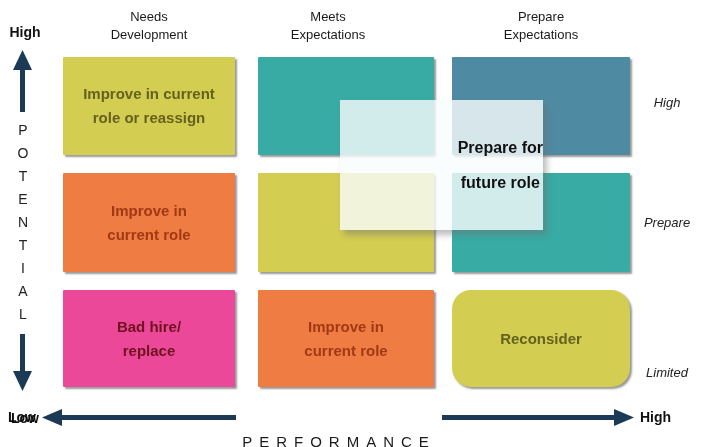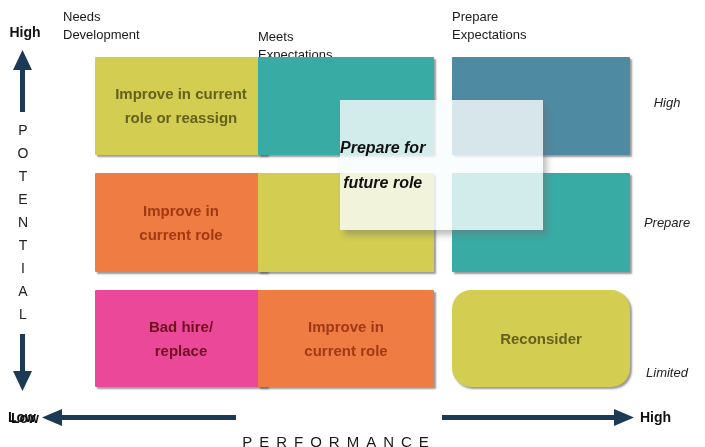--- a/index.html
+++ b/index.html
@@ -12,52 +12,51 @@
   body{font-family:"Liberation Sans", sans-serif;}
   .canvas{
     position:relative;
     width:705px;height:447px;
     background:#ffffff;
     overflow:hidden;
   }
   
   .col-header{
     position:absolute;top:8px;
-    text-align:left;
+    text-align:center;
     font-size:13px;line-height:1.35;
     color:var(--header-text);
     white-space:pre-line;
   }
   .col-header.c1{left:63px;width:172px;}
-  .col-header.c2{left:258px;width:176px;margin-top:20px;}
+  .col-header.c2{left:240px;width:176px;}
   .col-header.c3{left:452px;width:178px;}
   
   .cell{
     position:absolute;
     display:flex;align-items:center;justify-content:center;
     text-align:center;
     font-weight:bold;font-size:15px;line-height:1.6;
     white-space:pre-line;
     box-shadow:2px 2px 2px rgba(70,70,70,0.55);
     border-radius:1px;
   }
-  .col1{left:63px;width:172px;margin-left:32px;}
+  .col1{left:63px;width:172px;}
   .col2{left:258px;width:176px;}
   .col3{left:452px;width:178px;}
   .row1{top:57px;height:98px;}
   .row2{top:173px;height:99px;}
   .row3{top:290px;height:97px;}
   
   .overlay{
     position:absolute;left:340px;top:100px;width:203px;height:130px;
     background:rgba(249,253,252,0.80);
     box-shadow:4px 5px 6px rgba(110,110,110,0.45);
-    display:flex;align-items:center;justify-content:flex-start;
+    display:flex;align-items:center;justify-content:flex-end;
     z-index:5;
-    font-style:italic;
   }
   .overlay-label{
     font-weight:bold;font-size:16px;line-height:2.2;
     color:#111111;text-align:center;white-space:pre-line;
   }
   
   .row-label{
     position:absolute;left:632px;width:70px;
     font-style:italic;font-size:13px;color:var(--side-text);
     text-align:center;

